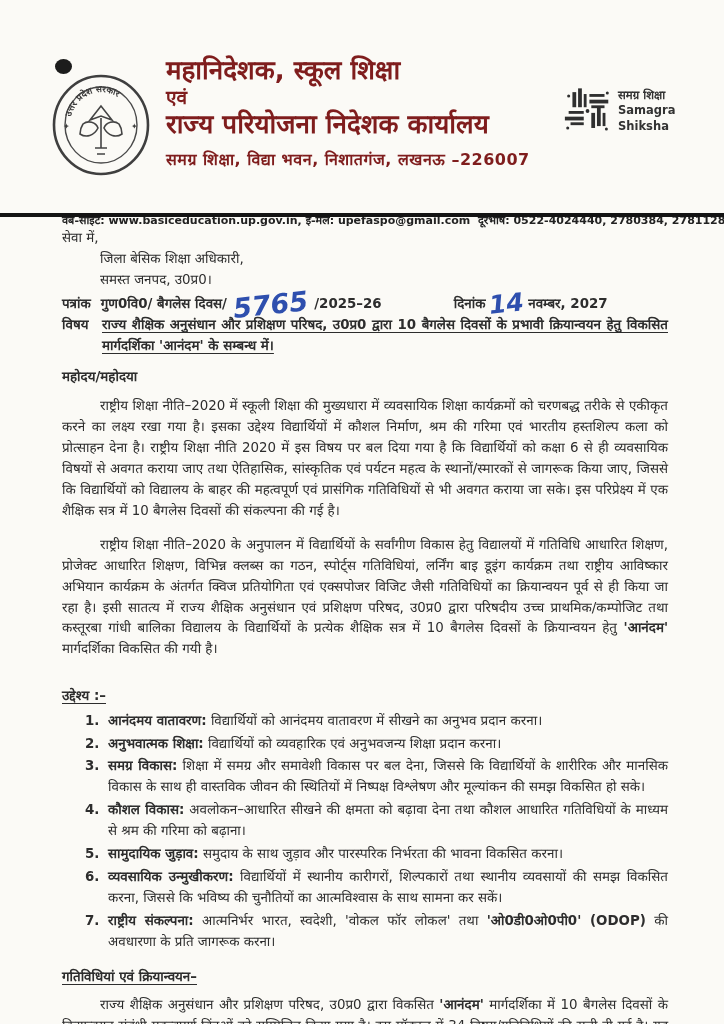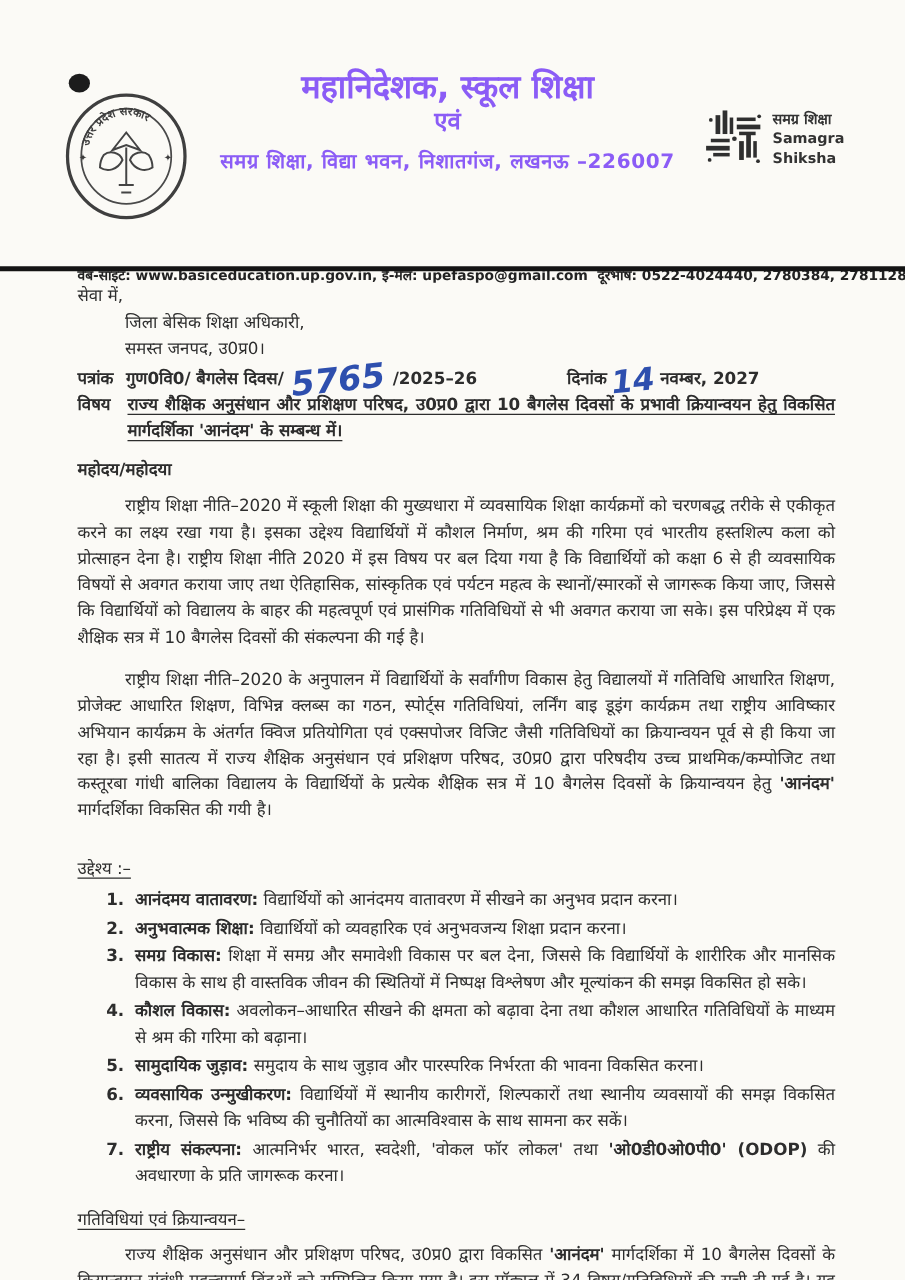--- a/index.html
+++ b/index.html
@@ -5,49 +5,49 @@
   html,body{margin:0;padding:0;}
   body{background:#e8e8e8;font-family:"DejaVu Sans",sans-serif;}
   .page{
     position:relative;width:724px;height:1024px;margin:0 auto;
     background:#fbfaf6;color:#2d2d2d;overflow:hidden;
     box-shadow:0 0 6px rgba(0,0,0,.25);
   }
   
   .punch-dot{position:absolute;left:55px;top:59px;width:17px;height:15px;border-radius:50%;background:#1c1c1c;}
   .seal{position:absolute;left:50px;top:72px;}
-  .header-center{position:absolute;left:148px;top:56px;width:420px;text-align:center;color:#8b5cf6;}
+  .header-center{position:absolute;left:166px;top:56px;width:420px;color:#7f1d1d;}
   .h-title1{font-size:26px;font-weight:bold;line-height:1.15;}
   .h-title2{font-size:19px;font-weight:bold;line-height:1.2;}
   .h-title3{font-size:26px;font-weight:bold;line-height:1.2;}
   .h-address{font-size:16px;font-weight:bold;margin-top:8px;letter-spacing:.5px;}
   .h-contact{position:absolute;left:62px;top:212px;width:600px;font-size:11px;font-weight:bold;color:#222;white-space:nowrap;}
   .h-contact b{font-size:11px;}
   .logo-samagra{position:absolute;left:563px;top:72px;display:flex;align-items:center;gap:6px;margin-top:13px;}
   .logo-samagra .cap{font-size:11.5px;color:#333;line-height:1.35;font-weight:bold;}
   .logo-nipun{position:absolute;left:608px;top:128px;width:86px;text-align:center;}
   .logo-nipun .cap{font-size:9.5px;color:#444;margin-top:1px;font-weight:bold;}
   .rule{position:absolute;left:0;top:213px;width:724px;height:4px;background:#141414;}
   
   .letter{position:absolute;left:62px;top:228px;width:606px;font-size:13.4px;line-height:1.56;text-align:justify;}
   .addr .l0{margin:0;}
   .addr .l1,.addr .l2{margin:0 0 0 38px;}
-  .refline{display:flex;align-items:center;margin-top:3px;white-space:nowrap;}
+  .refline{display:flex;align-items:flex-start;margin-top:3px;white-space:nowrap;}
   .refline .lbl{font-weight:bold;margin-right:10px;}
   .hand{color:#2e4fae;font-style:italic;font-weight:bold;font-size:27px;line-height:.8;transform:rotate(-6deg);display:inline-block;padding:0 6px;}
   .hand.date{font-size:25px;padding:0 4px;}
   .ref-rest{font-weight:bold;}
   .date-label{font-weight:bold;margin-left:72px;}
   .subject{display:flex;margin-top:0;}
   .subject .lbl{font-weight:bold;flex:0 0 40px;}
   .subject .txt{font-weight:bold;text-decoration:underline;text-underline-offset:3px;}
   .greeting{font-weight:bold;margin-top:10px;}
   .para{margin-top:8px;text-indent:38px;}
   .b{font-weight:bold;}
-  .sec-head{font-weight:normal;text-decoration:underline;text-underline-offset:3px;margin-top:12px;display:inline-block;}
+  .sec-head{font-weight:bold;text-decoration:underline;text-underline-offset:3px;margin-top:12px;display:inline-block;}
   ol.obj{margin:4px 0 0 0;padding-left:42px;}
   ol.obj li{margin-bottom:2px;padding-left:4px;}
   ol.obj li::marker{font-weight:bold;}
   .acts-para{margin-top:8px;text-indent:38px;}
   svg{display:block;}
 </style>
 </head>
 <body>
 
 <div class="page">
@@ -68,20 +68,21 @@
       <path d="M51 34 L40 48 L51 44 L62 48 Z" fill="none" stroke="#444" stroke-width="1.6"></path>
       <path d="M33 52 C38 48 46 50 48 56 C44 64 36 66 30 62 C30 58 31 55 33 52 Z" fill="none" stroke="#444" stroke-width="1.6"></path>
       <path d="M69 52 C64 48 56 50 54 56 C58 64 66 66 72 62 C72 58 71 55 69 52 Z" fill="none" stroke="#444" stroke-width="1.6"></path>
       <path d="M51 46 L51 76 M45 76 L57 76 M47 82 L55 82" stroke="#444" stroke-width="1.6" fill="none"></path>
     </svg>
   </div>
 
   <div class="header-center">
     <div class="h-title1">महानिदेशक, स्कूल शिक्षा</div>
     <div class="h-title2">एवं</div>
+    <div class="h-title3">राज्य परियोजना निदेशक कार्यालय</div>
     <div class="h-address">समग्र शिक्षा, विद्या भवन, निशातगंज, लखनऊ –226007</div>
   </div>
 
   <div class="logo-samagra">
     <svg width="52" height="52" viewBox="0 0 52 52">
       <g fill="#2f2f2f">
         <rect x="10" y="6" width="4" height="16"></rect>
           <rect x="16" y="2" width="4" height="20"></rect>
           <rect x="22" y="8" width="3" height="14"></rect>
         <rect x="28" y="8" width="16" height="3"></rect>

